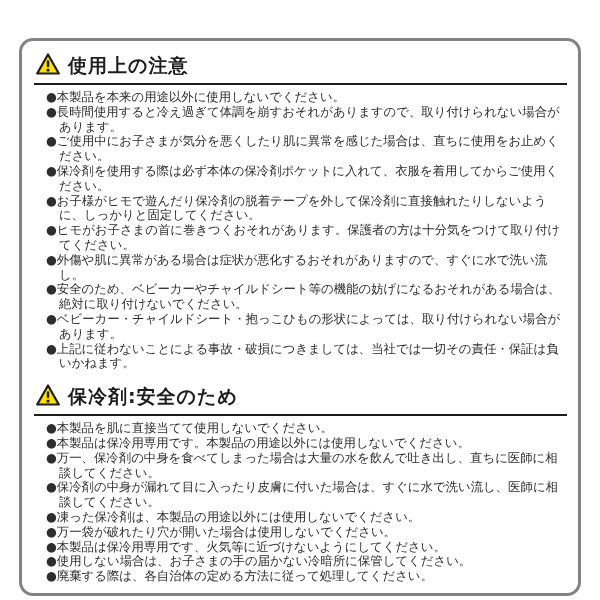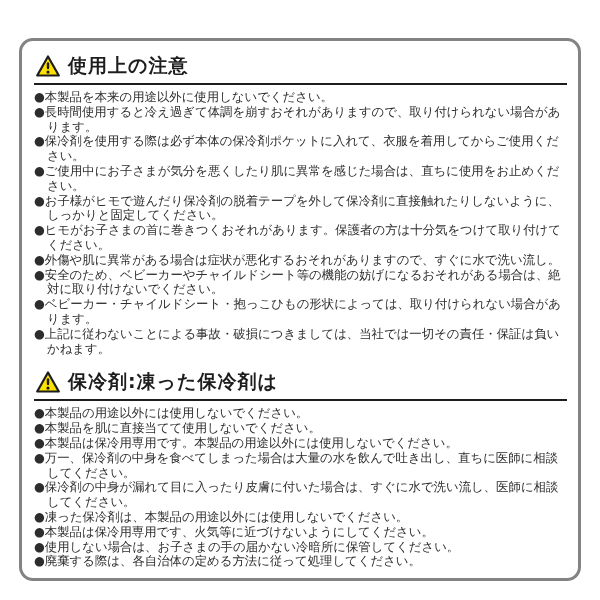--- a/index.html
+++ b/index.html
@@ -18,21 +18,20 @@
     box-sizing: border-box;
     width: 562px;
     margin: 38px 0 0 19px;
     border: 3px solid #838383;
     border-radius: 14px;
     padding: 8px 11px 9px 12px;
     background: #ffffff;
   }
   .section-header {
     display: flex;
-    align-items: center;
     gap: 8px;
     padding: 4px 0 3px 2px;
   }
   .section-title {
     font-size: 19px;
     font-weight: bold;
     color: #1d1d1d;
     letter-spacing: 1px;
   }
   .warning-icon svg { display: block; }
@@ -45,20 +44,21 @@
     margin: 0;
     padding: 0;
     list-style: none;
   }
   .bullet-list li {
     font-size: 12.4px;
     line-height: 14.8px;
     padding-left: 13px;
     text-indent: -13px;
     color: #2d2d2d;
+    margin-left: 12px;
   }
   .section + .section { margin-top: 9px; }
 </style>
 </head>
 <body>
 
 <div class="notice-box">
 
   <div class="section">
     <div class="section-header">
@@ -68,49 +68,49 @@
           <rect x="10.8" y="7.2" width="2.4" height="7" rx="1.2" fill="#1d1d1d"></rect>
           <circle cx="12" cy="17.1" r="1.6" fill="#1d1d1d"></circle>
         </svg>
       </span>
       <span class="section-title">使用上の注意</span>
     </div>
     <hr class="header-divider">
     <ul class="bullet-list">
         <li>●本製品を本来の用途以外に使用しないでください。</li>
         <li>●長時間使用すると冷え過ぎて体調を崩すおそれがありますので、取り付けられない場合があります。</li>
+        <li>●ご使用中にお子さまが気分を悪くしたり肌に異常を感じた場合は、直ちに使用をお止めください。</li>
         <li>●保冷剤を使用する際は必ず本体の保冷剤ポケットに入れて、衣服を着用してからご使用ください。</li>
-        <li>●ご使用中にお子さまが気分を悪くしたり肌に異常を感じた場合は、直ちに使用をお止めください。</li>
         <li>●お子様がヒモで遊んだり保冷剤の脱着テープを外して保冷剤に直接触れたりしないように、しっかりと固定してください。</li>
         <li>●ヒモがお子さまの首に巻きつくおそれがあります。保護者の方は十分気をつけて取り付けてください。</li>
         <li>●外傷や肌に異常がある場合は症状が悪化するおそれがありますので、すぐに水で洗い流し。</li>
         <li>●安全のため、ベビーカーやチャイルドシート等の機能の妨げになるおそれがある場合は、絶対に取り付けないでください。</li>
         <li>●ベビーカー・チャイルドシート・抱っこひもの形状によっては、取り付けられない場合があります。</li>
         <li>●上記に従わないことによる事故・破損につきましては、当社では一切その責任・保証は負いかねます。</li>
       </ul>
   </div>
 
   <div class="section">
     <div class="section-header">
       <span class="warning-icon">
         <svg width="24" height="22" viewBox="0 0 24 22" aria-hidden="true">
           <path d="M12 1.5 L22.8 20.5 L1.2 20.5 Z" fill="#ffe100" stroke="#1d1d1d" stroke-width="2.2" stroke-linejoin="round"></path>
           <rect x="10.8" y="7.2" width="2.4" height="7" rx="1.2" fill="#1d1d1d"></rect>
           <circle cx="12" cy="17.1" r="1.6" fill="#1d1d1d"></circle>
         </svg>
       </span>
-      <span class="section-title">保冷剤:凍った保冷剤は</span>
+      <span class="section-title">保冷剤:安全のため</span>
     </div>
     <hr class="header-divider">
     <ul class="bullet-list">
-        <li>●本製品の用途以外には使用しないでください。</li>
         <li>●本製品を肌に直接当てて使用しないでください。</li>
         <li>●本製品は保冷用専用です。本製品の用途以外には使用しないでください。</li>
         <li>●万一、保冷剤の中身を食べてしまった場合は大量の水を飲んで吐き出し、直ちに医師に相談してください。</li>
         <li>●保冷剤の中身が漏れて目に入ったり皮膚に付いた場合は、すぐに水で洗い流し、医師に相談してください。</li>
         <li>●凍った保冷剤は、本製品の用途以外には使用しないでください。</li>
+        <li>●万一袋が破れたり穴が開いた場合は使用しないでください。</li>
         <li>●本製品は保冷用専用です、火気等に近づけないようにしてください。</li>
         <li>●使用しない場合は、お子さまの手の届かない冷暗所に保管してください。</li>
         <li>●廃棄する際は、各自治体の定める方法に従って処理してください。</li>
       </ul>
   </div>
 
 </div>
 
 </body></html>

